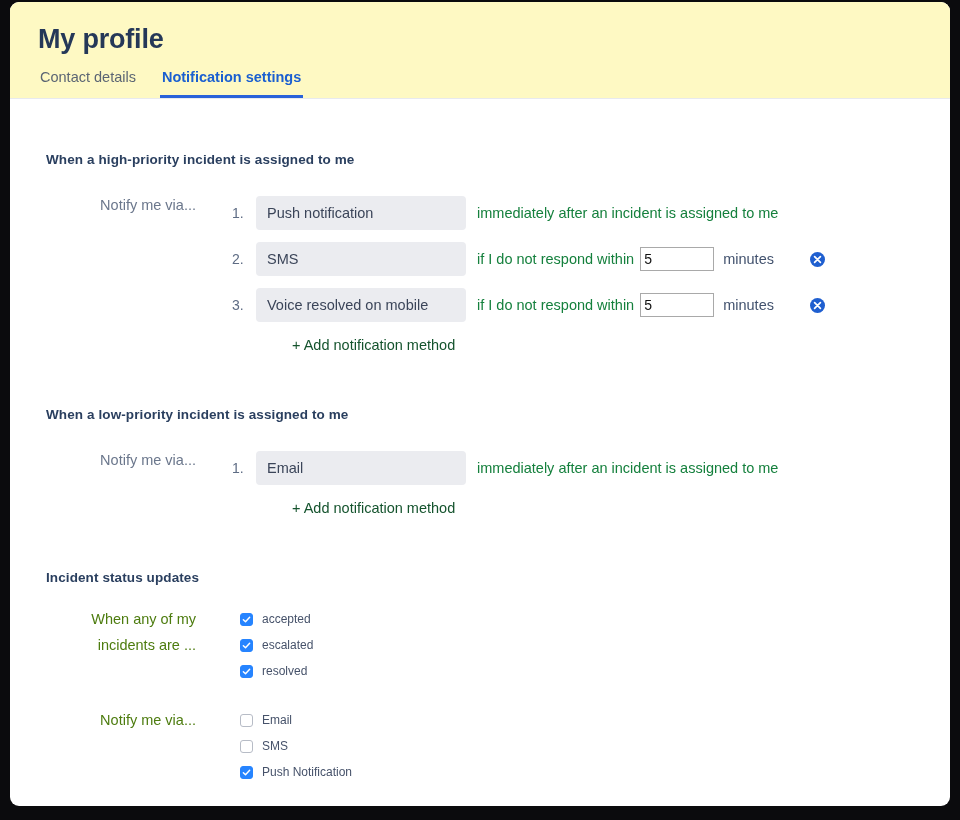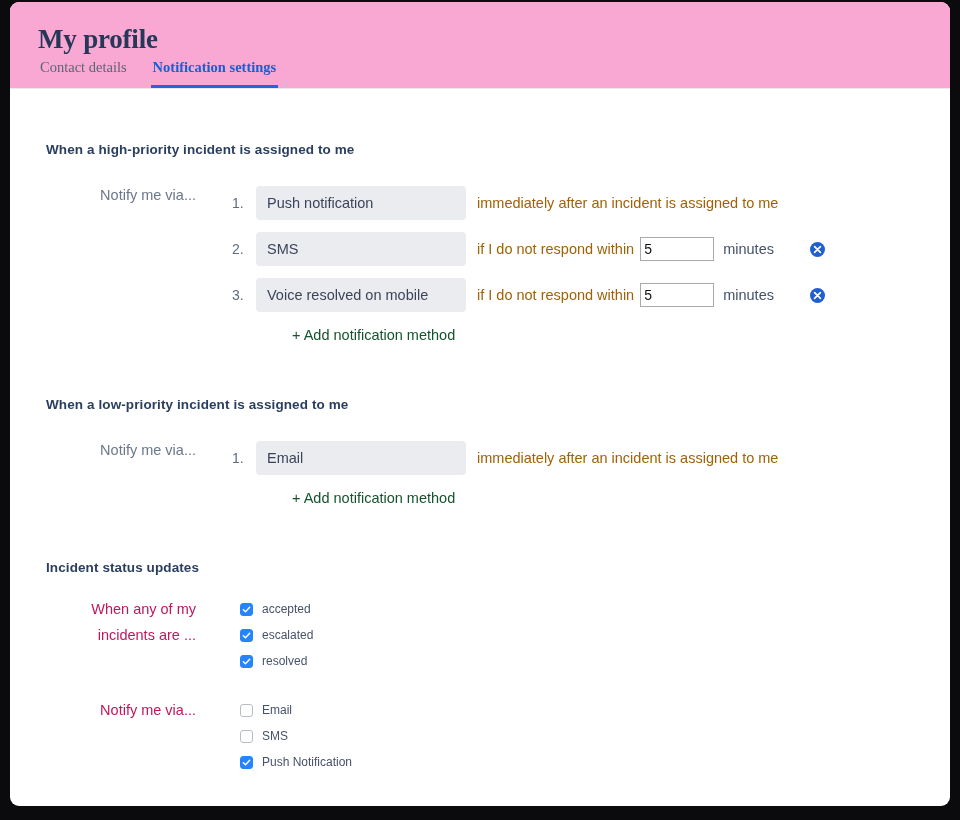--- a/index.html
+++ b/index.html
@@ -28,27 +28,26 @@
     width: 100%;
     height: 804px;
     box-sizing: border-box;
     background: #ffffff;
     border-radius: 9px;
     overflow: hidden;
   }
 
   
   .card-header {
-    background: #f9a8d4;
-    height: 87px;
+    background: #fef9c3;
+    height: 97px;
     box-sizing: border-box;
     padding: 0 0 0 28px;
     border-bottom: 1px solid #e8eaee;
     position: relative;
-    font-family: Liberation Serif, serif;
   }
   .page-title {
     margin: 0;
     padding-top: 20px;
     font-size: 27px;
     line-height: 34px;
     font-weight: 700;
     color: #253858;
     letter-spacing: -0.2px;
   }
@@ -139,21 +138,21 @@
     font-size: 14.5px;
     color: #3b4559;
     font-family: "Liberation Sans", sans-serif;
     white-space: nowrap;
     overflow: hidden;
     text-overflow: ellipsis;
   }
   .method-desc {
     margin-left: 11px;
     font-size: 14.5px;
-    color: #a16207;
+    color: #15803d;
     white-space: nowrap;
   }
   .delay-input {
     width: 74px;
     height: 24px;
     box-sizing: border-box;
     margin: 0 9px 0 6px;
     border: 1px solid #a9a9a9;
     border-radius: 0;
     background: #ffffff;
@@ -197,21 +196,21 @@
   .chk-row {
     display: flex;
     align-items: flex-start;
   }
   .chk-label {
     width: 158px;
     flex: 0 0 158px;
     text-align: right;
     font-size: 14.5px;
     line-height: 26px;
-    color: #be185d;
+    color: #4d7c0f;
   }
   .chk-list {
     padding-left: 44px;
   }
   .chk-item {
     display: flex;
     align-items: center;
     height: 26px;
   }
   .chk-box {

